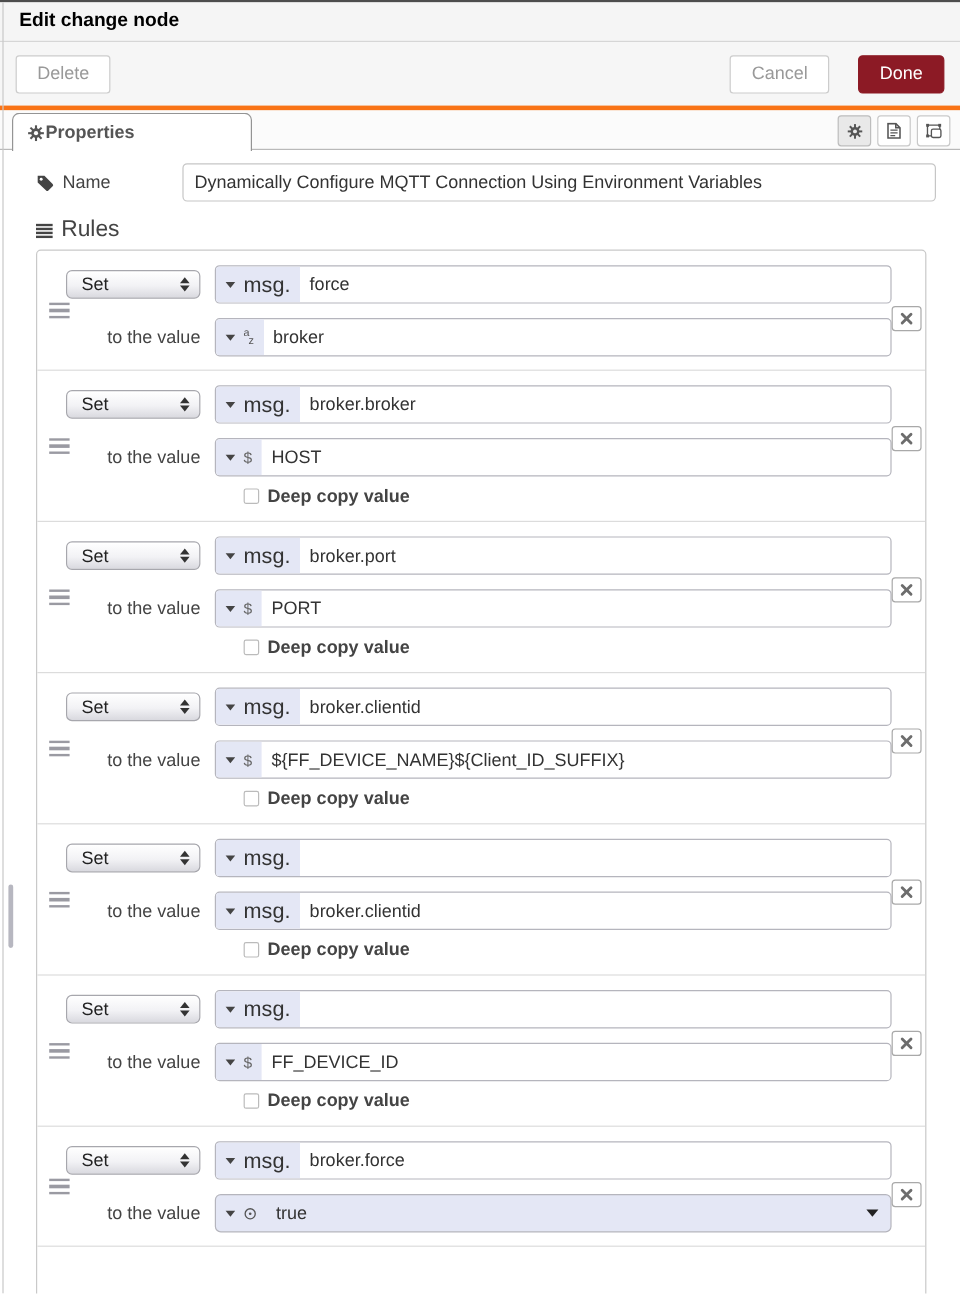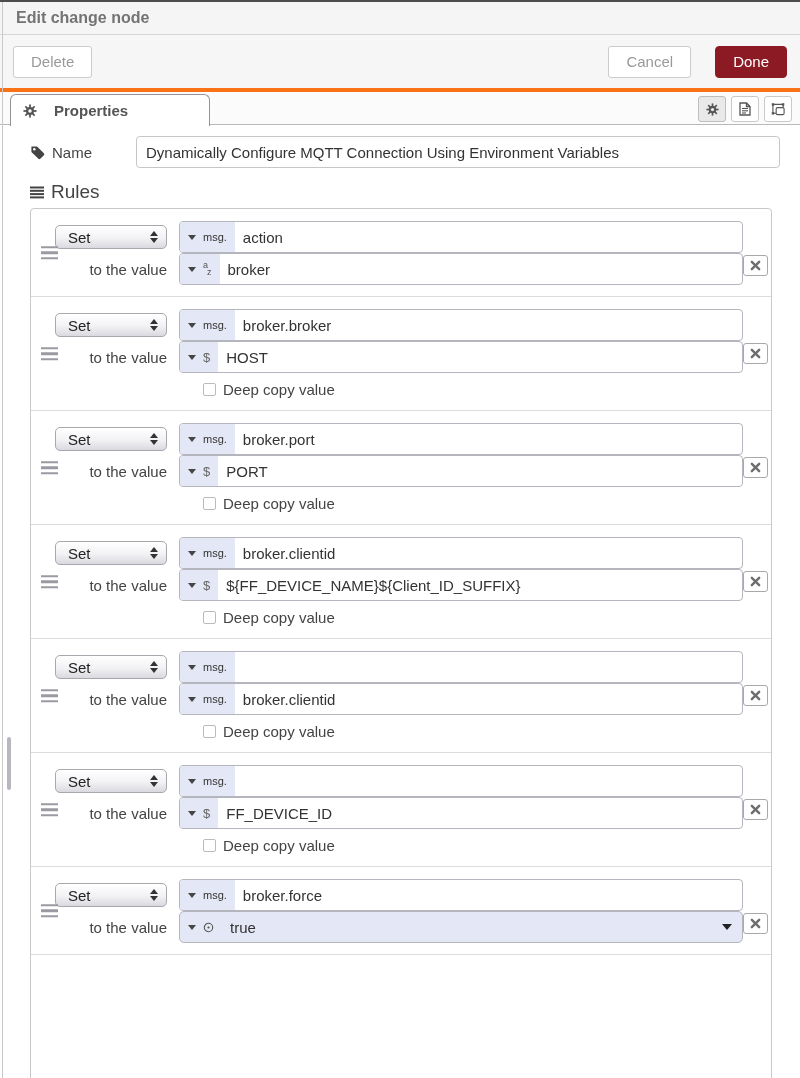--- a/index.html
+++ b/index.html
@@ -12,21 +12,21 @@
     position:relative; width:800px; height:1078px; background:#fff;
     border-top:2px solid #4d4d4d;
   }
   .left-edge { position:absolute; left:2px; top:0; bottom:0; width:1px; background:#c9c9c9; z-index:5; }
 
   
   .titlebar {
     height:33px; background:#f5f5f5; border-bottom:1px solid #d6d6d6;
     display:flex; align-items:center; padding-left:16px;
   }
-  .titlebar h1 { font-size:16px; font-weight:bold; color:#737373; }
+  .titlebar h1 { font-size:16px; font-weight:bold; color:#000000; }
 
   .buttonbar {
     height:57px; background:#f6f6f6; border-bottom:4px solid #f97316;
     display:flex; align-items:center; padding:0 13px;
   }
   .btn {
     height:32px; padding:0 17px; font-size:15px; border-radius:3px;
     border:1px solid #ccc; background:#fff; color:#999; cursor:pointer;
     font-family:inherit;
   }
@@ -38,53 +38,53 @@
 
   
   .tabstrip {
     position:relative; height:33px; background:#fbfbfb;
     border-bottom:1px solid #b9b9b9;
   }
   .tab {
     position:absolute; left:10px; top:2px; width:200px; height:32px;
     background:#fff; border:1px solid #949494; border-bottom:none;
     border-radius:6px 6px 0 0; z-index:2;
-    display:flex; align-items:center; gap:17px; padding-left:12px;
+    display:flex; align-items:center; gap:1px; padding-left:12px;
     font-size:15px; font-weight:bold; color:#555;
   }
   .tray-tools { position:absolute; right:8px; top:4px; display:flex; gap:5px; }
   .tool-btn {
     width:28px; height:26px; border:1px solid #c9c9c9; border-radius:3px;
     background:#fff; display:flex; align-items:center; justify-content:center;
     cursor:pointer; padding:0;
   }
   .tool-btn.active { background:#e9e9e9; border-color:#bdbdbd; }
 
   
   .form-row {
-    display:flex; align-items:center; gap:8px; margin:11px 20px 0 30px;
+    display:flex; align-items:center; gap:24px; margin:11px 20px 0 30px;
   }
   .form-label { display:flex; align-items:center; gap:7px; font-size:15px; color:#444; width:98px; }
   .text-input {
     flex:1; height:32px; border:1px solid #c6c6c6; border-radius:4px;
     padding:0 9px; font-size:15px; color:#333; font-family:inherit; background:#fff;
   }
   .section-label {
     display:flex; align-items:center; gap:7px; font-size:19px; color:#444;
     margin:14px 0 0 30px; height:20px;
   }
 
   
   .rules-box {
     margin:6px 28px 0 30px; border:1px solid #c9c9c9; border-radius:4px;
     height:880px; background:#fff; overflow:hidden;
   }
   .rule { position:relative; border-bottom:1px solid #dcdcdc; padding:12px 28px 11px 24px; }
   .rule-row { display:flex; align-items:center; }
-  .rule-row + .rule-row { margin-top:0; }
+  .rule-row + .rule-row { margin-top:12px; }
   .col1 { width:112px; flex:none; display:flex; justify-content:flex-end; }
   .gap { width:12px; flex:none; }
   .to-label { font-size:15px; color:#444; white-space:nowrap; }
 
   .action-select {
     width:112px; height:24px; border:1px solid #a7a7ad; border-radius:5px;
     background:linear-gradient(180deg,#ffffff 0%,#f2f2f5 55%,#d9d9df 100%);
     box-shadow:inset 0 1px 0 #fff;
     display:flex; align-items:center; padding:0 8px 0 12px;
     font-size:15px; color:#222; cursor:pointer;
@@ -94,34 +94,34 @@
   .stepper .up { border-bottom:5px solid #333; }
   .stepper .dn { border-top:5px solid #333; }
 
   .typed { flex:1; height:32px; border:1px solid #b5b5bd; border-radius:4px;
     background:#fff; display:flex; align-items:stretch; overflow:hidden; cursor:text; }
   .ti-prefix {
     display:flex; align-items:center; gap:7px; padding:0 8px;
     background:var(--prefix-bg,#e4e7f5); cursor:pointer; flex:none;
   }
   .caret { width:0; height:0; border-left:4px solid transparent; border-right:4px solid transparent; border-top:5px solid #444; }
-  .ti-type { font-size:11px; color:#333; }
+  .ti-type { font-size:18px; color:#333; }
   .ti-dollar { font-size:13px; color:#666; }
   .az { display:flex; flex-direction:column; line-height:7px; font-size:9px; color:#555; }
   .az i { font-style:normal; }
   .az i:last-child { margin-left:4px; }
   .ti-value { display:flex; align-items:center; padding:0 8px; font-size:15px; color:#333; white-space:nowrap; overflow:hidden; }
   .typed.bool { background:var(--prefix-bg,#e4e7f5); border-radius:5px; }
   .typed.bool .ti-prefix { background:transparent; }
   .end-caret { margin-left:auto; align-self:center; margin-right:10px;
     width:0; height:0; border-left:5px solid transparent; border-right:5px solid transparent; border-top:6px solid #222; }
 
   .deep-row { display:flex; align-items:center; gap:7px; margin:6px 0 0 148px; height:20px; }
   .checkbox { width:13px; height:13px; border:1px solid #bbb; border-radius:2px; background:#fff; flex:none; cursor:pointer; }
-  .deep-label { font-size:15px; color:#444; }
+  .deep-label { font-size:15px; color:#444;font-weight:bold; }
 
   .drag-handle {
     position:absolute; left:8px; top:50%; transform:translateY(-50%);
     display:flex; flex-direction:column; gap:3px; cursor:grab; padding:3px 2px;
   }
   .drag-handle i { display:block; width:17px; height:2.5px; background:#9a9aa2; }
 
   .rule-del {
     position:absolute; right:3px; top:46px; width:25px; height:21px;
     border:1px solid #a9a9a9; border-radius:3px; background:#fff;
@@ -256,21 +256,21 @@
                 <i class="dn"></i>
               </span>
             </div>
           </div>
           <span class="gap"></span>
           <div class="typed">
             <span class="ti-prefix">
               <span class="caret"></span>
               <span class="ti-type">msg.</span>
             </span>
-            <span class="ti-value">action</span>
+            <span class="ti-value">force</span>
           </div>
         </div>
         <div class="rule-row">
           <div class="col1">
             <span class="to-label">to the value</span>
           </div>
           <span class="gap"></span>
           <div class="typed">
             <span class="ti-prefix">
               <span class="caret"></span>

